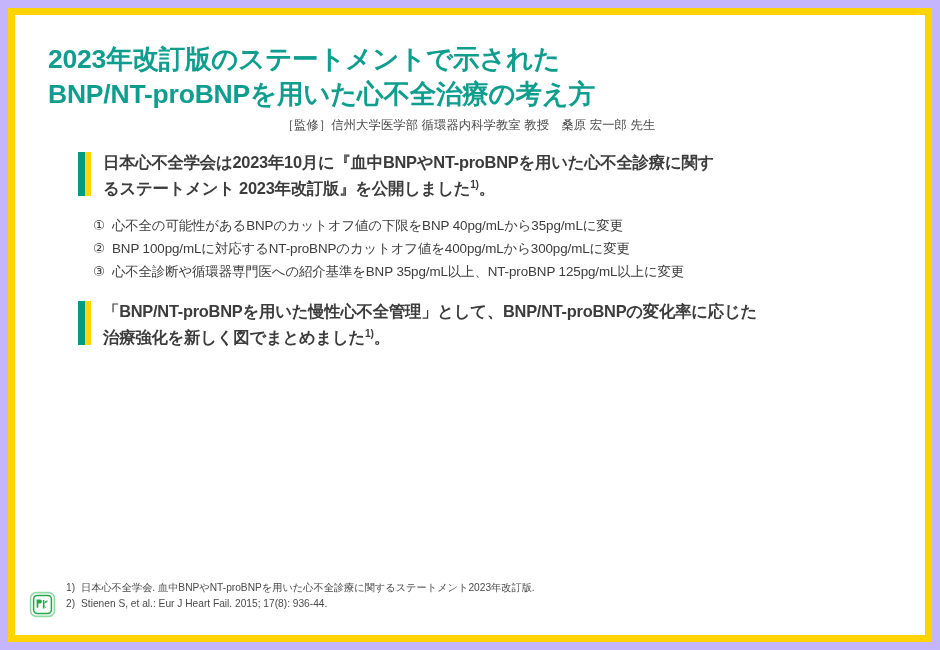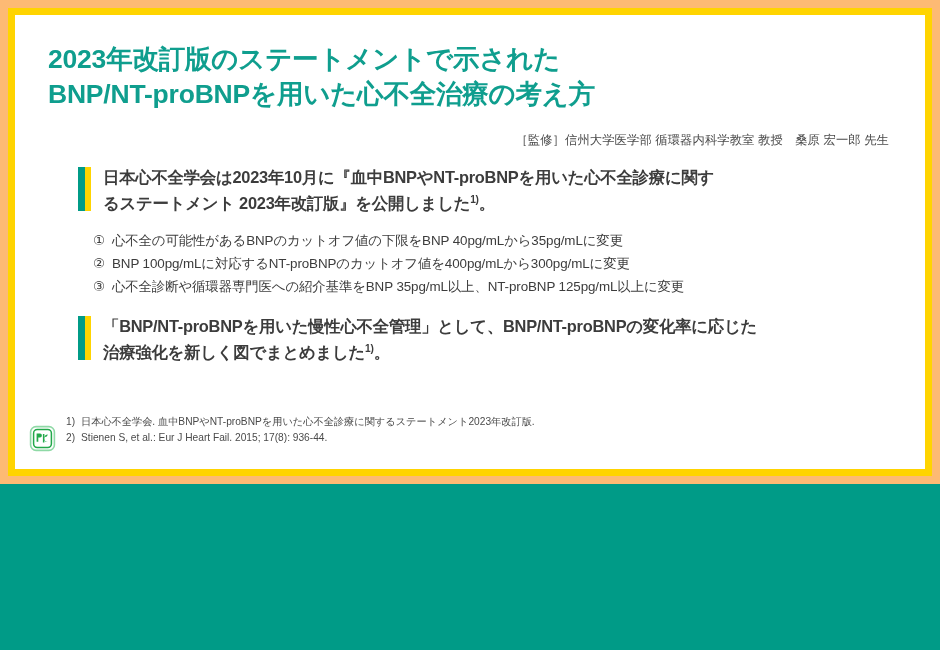--- a/index.html
+++ b/index.html
@@ -12,22 +12,22 @@
 
   body {
     font-family: "Liberation Sans", "DejaVu Sans", sans-serif;
     background: #009b87;
   }
 
   
   .slide {
     position: relative;
     width: 940px;
-    height: 484px;
-    background: #fdba74;      
+    height: 650px;
+    background: #c4b5fd;      
     padding: 8px;
   }
   .slide-yellow {
     width: 100%;
     height: 100%;
     background: #ffd400;      
     padding: 7px;
   }
   .slide-inner {
     position: relative;
@@ -43,22 +43,22 @@
   }
   .title {
     color: #0f9e8e;
     font-size: 26.5px;
     font-weight: bold;
     line-height: 1.33;
     letter-spacing: -0.2px;
     white-space: pre-line;
   }
   .credit {
-    margin-top: 20px;
-    text-align: right;
+    margin-top: 5px;
+    text-align: center;
     padding-right: 8px;
     color: #4a4a4a;
     font-size: 12.3px;
     letter-spacing: 0.1px;
   }
 
   
   .body {
     padding: 16px 26px 0 34px;
   }

